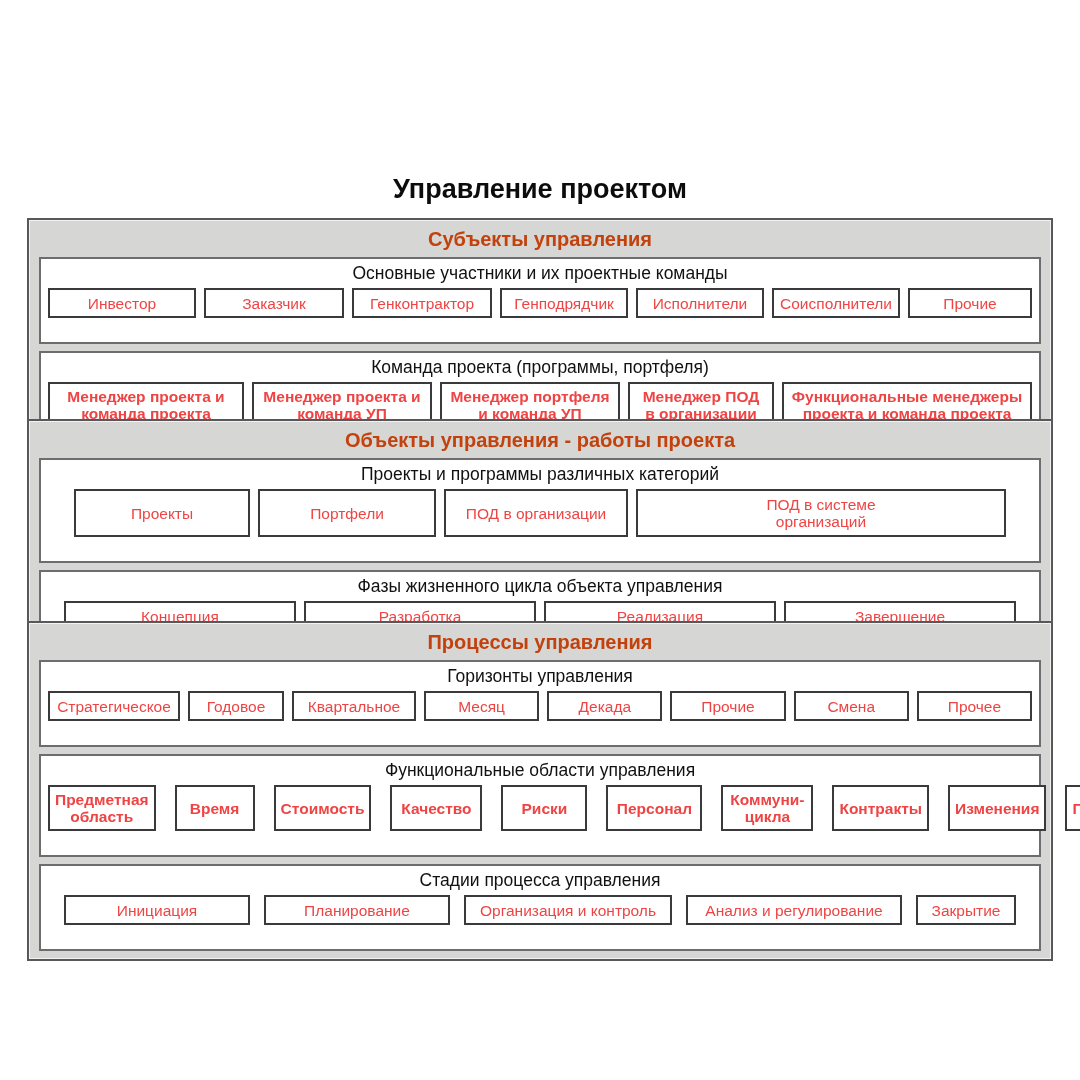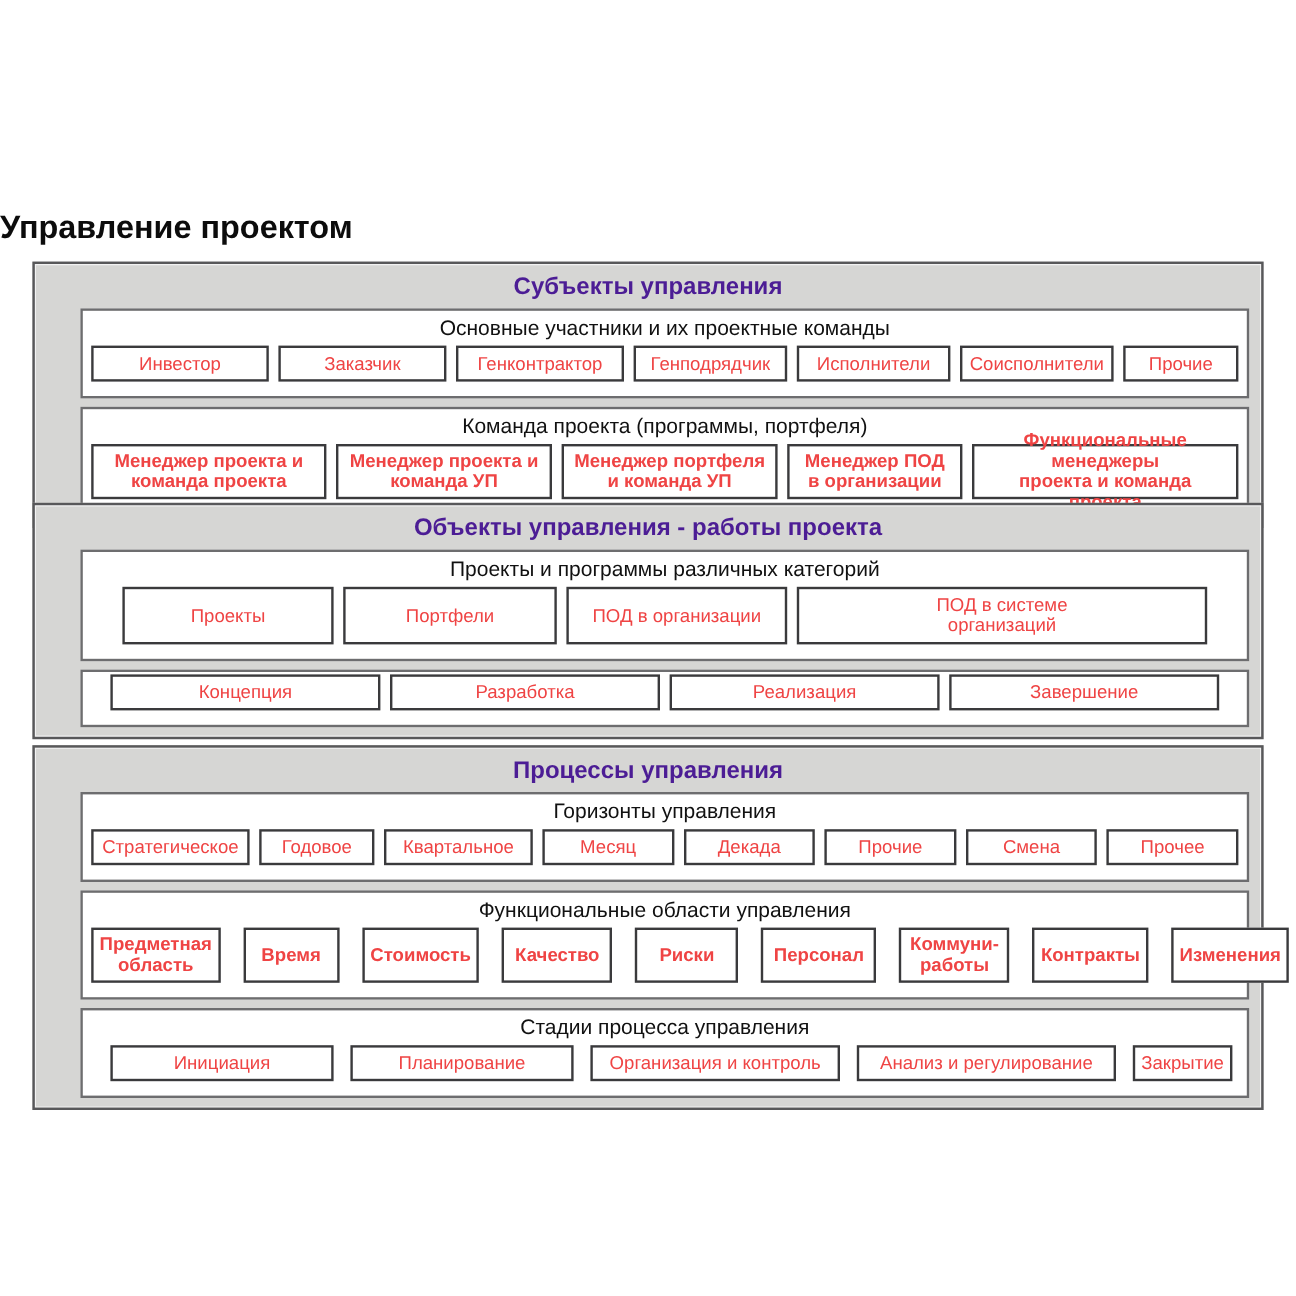--- a/index.html
+++ b/index.html
@@ -22,21 +22,21 @@
     width: 1080px;
     height: 1080px;
   }
 
   
   .main-title {
     position: absolute;
     left: 0;
     top: 172px;
     width: 1080px;
-    text-align: left;
+    text-align: center;
     font-size: 27px;
     font-weight: bold;
     letter-spacing: 0px;
     color: #0c0c0c;
     line-height: 34px;
   }
 
   
   .section {
     position: absolute;
@@ -45,34 +45,33 @@
     box-sizing: border-box;
     background: #d6d6d4;
     border: 2px solid #58585a;
     box-shadow: 0 0 0 1px #f2f2f2 inset;
     padding: 4px 10px 8px 10px;
   }
   .section-title {
     text-align: center;
     font-size: 20px;
     font-weight: bold;
-    color: #4c1d95;
+    color: #c2410c;
     line-height: 27px;
     padding: 2px 0 4px 0;
     white-space: nowrap;
   }
 
   
   .group {
     background: #ffffff;
     border: 2px solid #6d6d6f;
     box-sizing: border-box;
     margin-bottom: 7px;
-    padding: 2px 7px 12px 7px;
-    margin-left: 28px;
+    padding: 2px 7px 24px 7px;
   }
   .group:last-child { margin-bottom: 0; }
   .group-title {
     text-align: center;
     font-size: 17.5px;
     font-weight: normal;
     color: #111111;
     line-height: 23px;
     padding: 1px 0 3px 0;
     white-space: nowrap;
@@ -155,20 +154,21 @@
       <div class="row" style="padding:0 26px 0 26px">
         <div class="cell h2b" style="flex:0 0 176px">Проекты</div>
         <div class="cell h2b" style="flex:0 0 178px">Портфели</div>
         <div class="cell h2b" style="flex:0 0 184px">ПОД в организации</div>
         <div class="cell h2b" style="flex:1 1 auto">ПОД в системе
 организаций</div>
       </div>
     </div>
 
     <div class="group">
+      <div class="group-title">Фазы жизненного цикла объекта управления</div>
       <div class="row" style="padding:0 16px 0 16px; ">
         <div class="cell h1" style="flex:1 1 0">Концепция</div>
         <div class="cell h1" style="flex:1 1 0">Разработка</div>
         <div class="cell h1" style="flex:1 1 0">Реализация</div>
         <div class="cell h1" style="flex:1 1 0">Завершение</div>
       </div>
     </div>
   </div>
 
   <div class="section" id="sec-processes">
@@ -192,21 +192,21 @@
       <div class="group-title">Функциональные области управления</div>
       <div class="row" style="gap:19px">
         <div class="cell h2" style="flex:0 0 104px">Предметная
 область</div>
         <div class="cell h2" style="flex:0 0 80px">Время</div>
         <div class="cell h2" style="flex:0 0 96px">Стоимость</div>
         <div class="cell h2" style="flex:0 0 92px">Качество</div>
         <div class="cell h2" style="flex:0 0 86px">Риски</div>
         <div class="cell h2" style="flex:0 0 96px">Персонал</div>
         <div class="cell h2" style="flex:0 0 92px">Коммуни-
-работы</div>
+цикла</div>
         <div class="cell h2" style="flex:0 0 96px">Контракты</div>
         <div class="cell h2" style="flex:0 0 98px">Изменения</div>
         <div class="cell h2" style="flex:1 1 auto">Прочее</div>
       </div>
     </div>
 
     <div class="group">
       <div class="group-title">Стадии процесса управления</div>
       <div class="row" style="padding:0 16px 0 16px; gap:14px">
         <div class="cell h1" style="flex:0 0 186px">Инициация</div>

